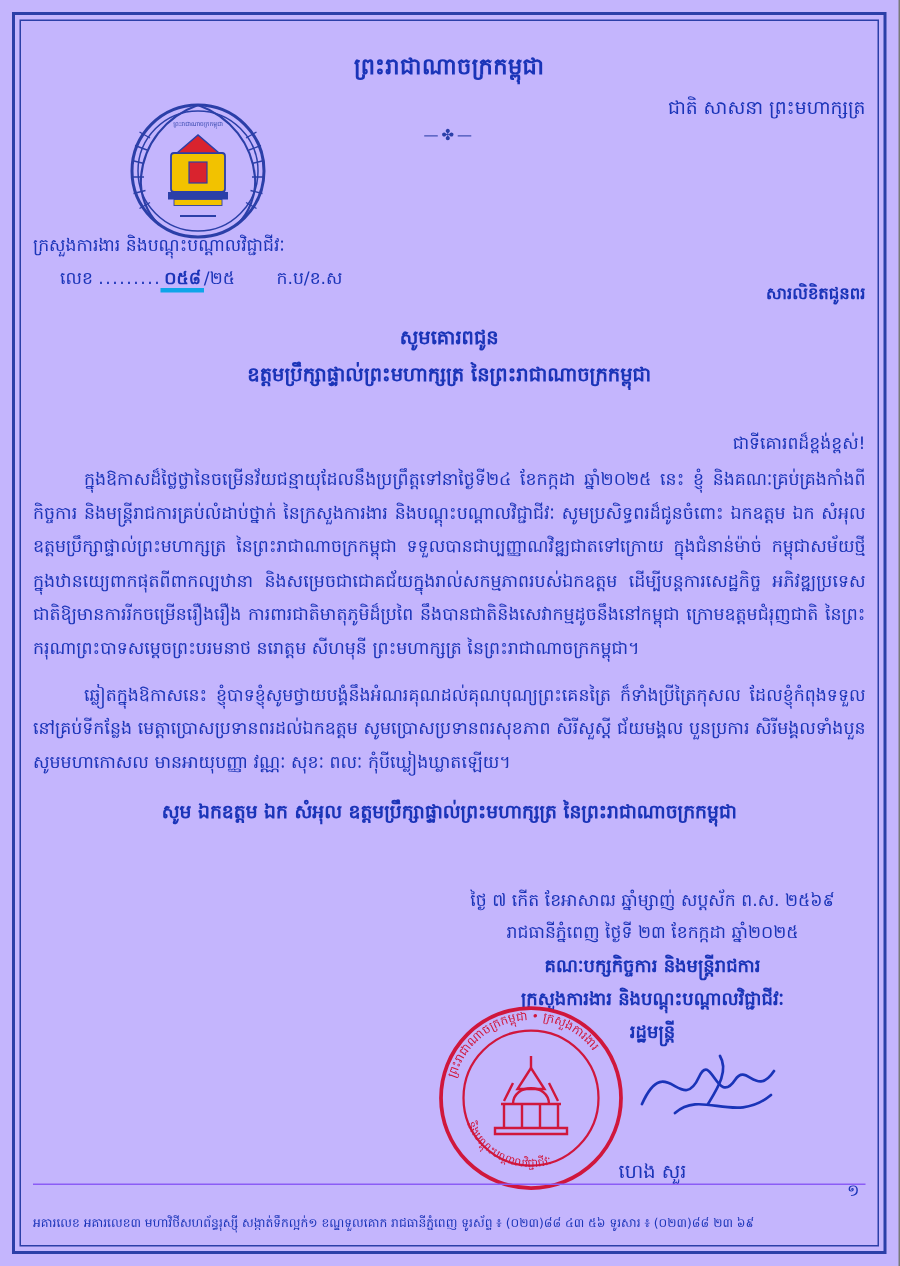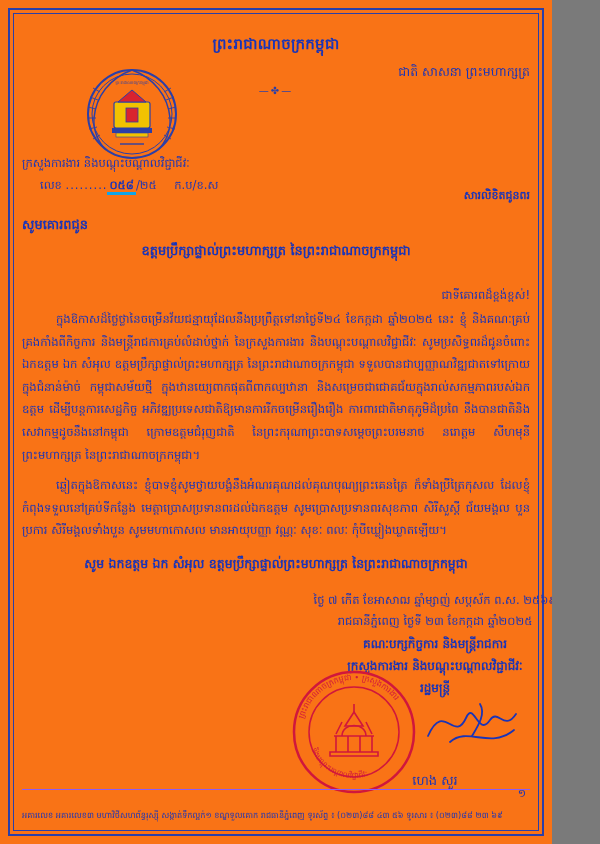--- a/index.html
+++ b/index.html
@@ -5,23 +5,23 @@
   html, body {
     margin: 0;
     padding: 0;
     background: #7a7a7a;
   }
   body {
     font-family: "DejaVu Sans", sans-serif;
   }
   .page {
     position: relative;
-    width: 552px;
+    width: 599px;
     height: 844px;
-    background: #f97316;
+    background: #c4b5fd;
     overflow: hidden;
     box-sizing: border-box;
   }
   
   .border-outer {
     position: absolute;
     left: 8px;
     top: 8px;
     right: 8px;
     bottom: 8px;
@@ -111,20 +111,21 @@
     text-align: right;
     font-size: 11px;
     font-weight: bold;
     font-family: Liberation Serif, serif;
   }
   .greet {
     position: absolute;
     left: 0;
     right: 0;
     top: 196px;
+    text-align: center;
     font-size: 13px;
     font-weight: bold;
   }
   .addressee {
     position: absolute;
     left: 0;
     right: 0;
     top: 220px;
     text-align: center;
     font-size: 13.5px;
@@ -252,21 +253,21 @@
         <path d="M40 82 h24" stroke="#2b3fa8" stroke-width="1.4"></path>
         <text x="52" y="22" font-size="4" fill="#2b3fa8" text-anchor="middle" font-family="DejaVu Sans">ព្រះរាជាណាចក្រកម្ពុជា</text>
       </svg>
     </div>
 
     <div class="ministry kh">
       <div class="line1">ក្រសួងការងារ និងបណ្តុះបណ្តាលវិជ្ជាជីវៈ</div>
       <div class="numline">
         <span>លេខ</span>
         <span class="dots">.........</span><span class="num">០៥៨</span><span>/២៥</span>
-        <span style="margin-left:14px">ក.ប/ខ.ស</span>
+        <span style="margin-left:24px">ក.ប/ខ.ស</span>
       </div>
     </div>
 
     <div class="letter-title kh">សារលិខិតជូនពរ</div>
     <div class="greet kh">សូមគោរពជូន</div>
     <div class="addressee kh">
       <div class="l2">ឧត្តមប្រឹក្សាផ្ទាល់ព្រះមហាក្សត្រ នៃព្រះរាជាណាចក្រកម្ពុជា</div>
     </div>
     <div class="honorific kh">ជាទីគោរពដ៏ខ្ពង់ខ្ពស់!</div>
 

